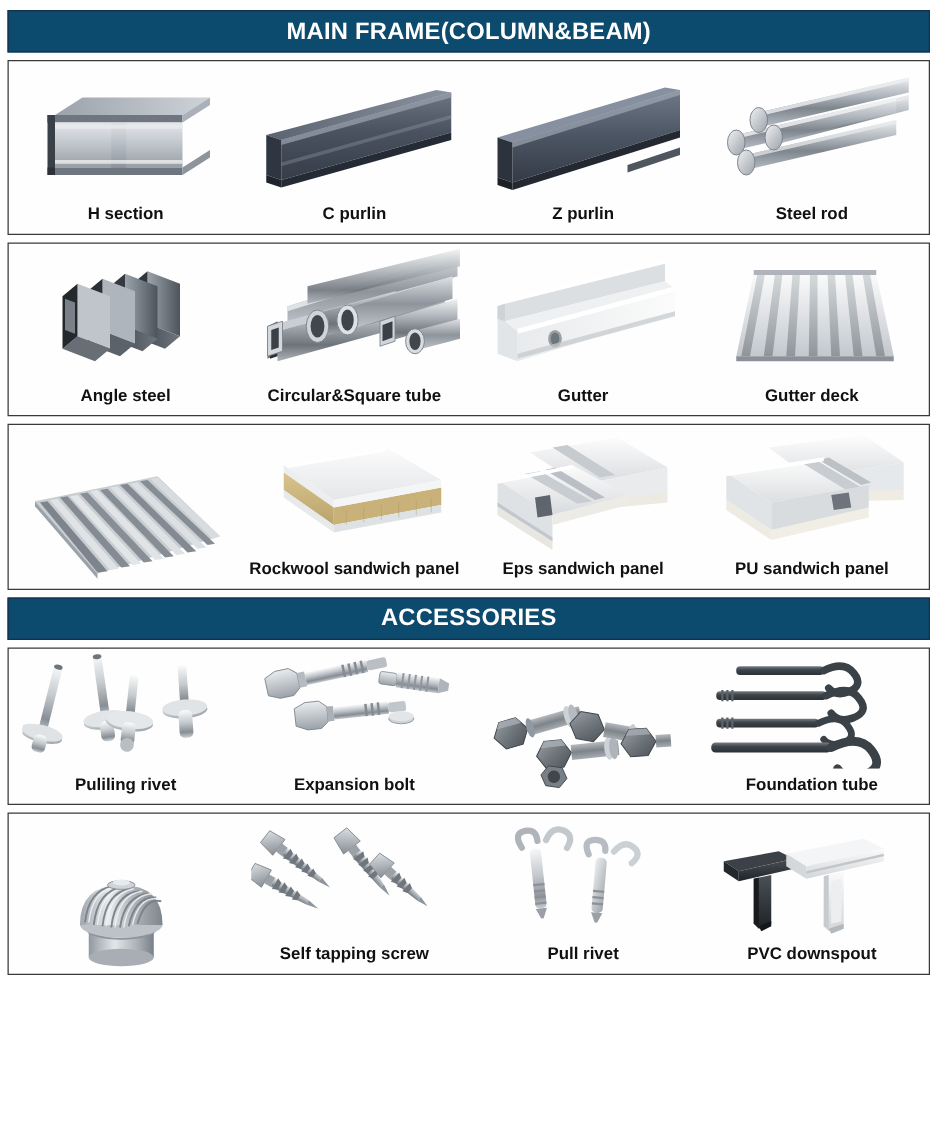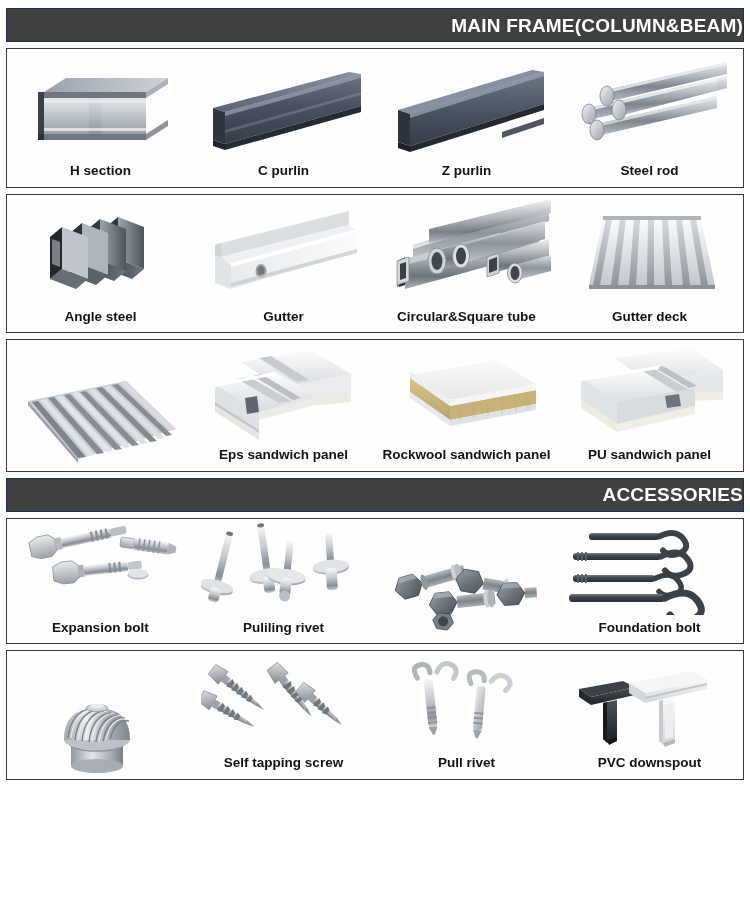--- a/index.html
+++ b/index.html
@@ -7,23 +7,23 @@
     width:750px;height:905px;
     font-family:"Liberation Sans", sans-serif;
     color:#1a1a1a;
     -webkit-font-smoothing:antialiased;
   }
   .sheet{width:750px;height:905px;position:relative;box-sizing:border-box;padding:8px 6px 6px 6px;}
 
   
   .banner{
     height:34px;
-    background:#404040;
+    background:#0c4a6e;
     border:1px solid #16314f;
-    display:flex;align-items:center;justify-content:flex-end;
+    display:flex;align-items:center;justify-content:center;
     margin:0 0 6px 0;
     box-sizing:border-box;
   }
   .banner-text{
     color:#ffffff;
     font-size:19px;
     font-weight:bold;
     letter-spacing:.2px;
     line-height:1;
     white-space:nowrap;
@@ -263,56 +263,20 @@
                 <polygon points="26,40 34,43 34,68 26,65" fill="#8f969e" opacity="0.8"></polygon>
               </g>
             </g>
           </svg>
         </div>
         <div class="caption">Angle steel</div>
       </div>
 
       <div class="cell">
         <div class="art">
-          <svg width="165" height="105" viewBox="0 0 165 105">
-            <defs>
-              <linearGradient id="gG1" x1="0" y1="0" x2="0" y2="1">
-                <stop offset="0" stop-color="#f7f8f8"></stop>
-                  <stop offset="1" stop-color="#d4d7d9"></stop>
-              </linearGradient>
-              <linearGradient id="gG2" x1="0" y1="0" x2="1" y2="0">
-                <stop offset="0" stop-color="#e8eaec"></stop>
-                  <stop offset="1" stop-color="#fbfbfb"></stop>
-              </linearGradient>
-            </defs>
-
-            <polygon points="20,44 148,12 148,26 20,58" fill="#dcdfe2"></polygon>
-
-            <polygon points="20,58 148,26 156,32 30,66" fill="#eef0f1"></polygon>
-
-            <polygon points="30,66 156,32 156,52 30,90" fill="url(#gG2)"></polygon>
-
-            <polygon points="30,64 156,30 156,34 30,68" fill="#ffffff"></polygon>
-
-            <polygon points="14,46 20,44 20,58 30,66 30,90 14,84" fill="#e2e5e7"></polygon>
-            <polygon points="14,46 20,44 20,58 14,56" fill="#cfd3d6"></polygon>
-
-            <polygon points="18,42 146,10 150,11 22,43" fill="#ffffff"></polygon>
-
-            <ellipse cx="60" cy="72" rx="5.5" ry="7" fill="#9aa0a6"></ellipse>
-            <ellipse cx="60" cy="72" rx="3.5" ry="5" fill="#6f767c"></ellipse>
-
-            <polygon points="30,84 156,50 156,54 30,88" fill="#c3c7cb" opacity="0.7"></polygon>
-          </svg>
-        </div>
-        <div class="caption">Gutter</div>
-      </div>
-
-      <div class="cell">
-        <div class="art">
           <svg width="175" height="105" viewBox="0 0 175 105">
             <defs>
               <linearGradient id="gT1" x1="0" y1="0" x2="0" y2="1">
                 <stop offset="0" stop-color="#f0f2f3"></stop>
                   <stop offset="0.4" stop-color="#aeb4ba"></stop>
                 <stop offset="0.75" stop-color="#6d737a"></stop>
                   <stop offset="1" stop-color="#aeb4ba"></stop>
               </linearGradient>
               <linearGradient id="gT2" x1="0" y1="0" x2="0" y2="1">
                 <stop offset="0" stop-color="#dfe2e5"></stop>
@@ -354,20 +318,56 @@
 
               <g>
                 <polygon points="134,66 172,56 172,72 134,82" fill="url(#gT2)"></polygon>
                 <ellipse cx="136" cy="74" rx="7.5" ry="10" fill="#d9dde1" stroke="#7e858c" stroke-width="0.8"></ellipse>
                 <ellipse cx="136" cy="74" rx="4.5" ry="7" fill="#41474d"></ellipse>
               </g>
             </g>
           </svg>
         </div>
         <div class="caption">Circular&amp;Square tube</div>
+      </div>
+
+      <div class="cell">
+        <div class="art">
+          <svg width="165" height="105" viewBox="0 0 165 105">
+            <defs>
+              <linearGradient id="gG1" x1="0" y1="0" x2="0" y2="1">
+                <stop offset="0" stop-color="#f7f8f8"></stop>
+                  <stop offset="1" stop-color="#d4d7d9"></stop>
+              </linearGradient>
+              <linearGradient id="gG2" x1="0" y1="0" x2="1" y2="0">
+                <stop offset="0" stop-color="#e8eaec"></stop>
+                  <stop offset="1" stop-color="#fbfbfb"></stop>
+              </linearGradient>
+            </defs>
+
+            <polygon points="20,44 148,12 148,26 20,58" fill="#dcdfe2"></polygon>
+
+            <polygon points="20,58 148,26 156,32 30,66" fill="#eef0f1"></polygon>
+
+            <polygon points="30,66 156,32 156,52 30,90" fill="url(#gG2)"></polygon>
+
+            <polygon points="30,64 156,30 156,34 30,68" fill="#ffffff"></polygon>
+
+            <polygon points="14,46 20,44 20,58 30,66 30,90 14,84" fill="#e2e5e7"></polygon>
+            <polygon points="14,46 20,44 20,58 14,56" fill="#cfd3d6"></polygon>
+
+            <polygon points="18,42 146,10 150,11 22,43" fill="#ffffff"></polygon>
+
+            <ellipse cx="60" cy="72" rx="5.5" ry="7" fill="#9aa0a6"></ellipse>
+            <ellipse cx="60" cy="72" rx="3.5" ry="5" fill="#6f767c"></ellipse>
+
+            <polygon points="30,84 156,50 156,54 30,88" fill="#c3c7cb" opacity="0.7"></polygon>
+          </svg>
+        </div>
+        <div class="caption">Gutter</div>
       </div>
 
       <div class="cell">
         <div class="art">
           <svg width="150" height="105" viewBox="0 0 150 105">
             <defs>
               <linearGradient id="gD1" x1="0" y1="0" x2="0" y2="1">
                 <stop offset="0" stop-color="#fbfbfc"></stop>
                   <stop offset="1" stop-color="#c3c8cd"></stop>
               </linearGradient>
@@ -432,56 +432,20 @@
 
             <polygon points="10,30 60,88 60,92 10,34" fill="#9aa1a8"></polygon>
           </svg>
         </div>
       </div>
 
       <div class="cell">
         <div class="art">
           <svg width="165" height="98" viewBox="0 0 165 98">
             <defs>
-              <linearGradient id="gE1" x1="0" y1="0" x2="0" y2="1">
-                <stop offset="0" stop-color="#fcfcfc"></stop>
-                  <stop offset="1" stop-color="#d8dbde"></stop>
-              </linearGradient>
-            </defs>
-
-            <polygon points="40,18 110,6 150,30 80,44" fill="url(#gE1)"></polygon>
-            <polygon points="58,14 70,12 108,36 96,38" fill="#c6cbd0"></polygon>
-            <polygon points="80,44 150,30 150,50 80,64" fill="#e9ebed"></polygon>
-            <polygon points="80,44 80,64 66,58 66,40" fill="#cdd1d5"></polygon>
-
-            <polygon points="66,58 150,50 150,58 66,66" fill="#eceae3"></polygon>
-
-            <polygon points="14,40 74,28 118,52 58,68" fill="url(#gE1)"></polygon>
-
-            <polygon points="36,35 48,33 90,57 78,59" fill="#c8cdd2"></polygon>
-            <polygon points="52,32 60,30 100,54 92,56" fill="#b9bfc5"></polygon>
-
-            <polygon points="14,40 14,62 58,90 58,68" fill="#dfe2e5"></polygon>
-
-            <polygon points="14,62 58,90 58,96 14,68" fill="#e8e6e0"></polygon>
-            <polygon points="58,68 118,52 118,60 58,76" fill="#edebe5"></polygon>
-
-            <polygon points="14,40 74,28 74,31 14,43" fill="#ffffff"></polygon>
-            <polygon points="14,58 58,86 58,89 14,61" fill="#b6bcc2" opacity="0.7"></polygon>
-
-            <polygon points="44,54 56,52 58,68 46,70" fill="#5e656c"></polygon>
-          </svg>
-        </div>
-        <div class="caption">Eps sandwich panel</div>
-      </div>
-
-      <div class="cell">
-        <div class="art">
-          <svg width="165" height="98" viewBox="0 0 165 98">
-            <defs>
               <linearGradient id="gW1" x1="0" y1="0" x2="0" y2="1">
                 <stop offset="0" stop-color="#fbfbfb"></stop>
                   <stop offset="1" stop-color="#e4e6e8"></stop>
               </linearGradient>
               <linearGradient id="gW2" x1="0" y1="0" x2="0" y2="1">
                 <stop offset="0" stop-color="#d8c48c"></stop>
                   <stop offset="1" stop-color="#b9a36c"></stop>
               </linearGradient>
             </defs>
 
@@ -510,20 +474,56 @@
             </g>
           </svg>
         </div>
         <div class="caption">Rockwool sandwich panel</div>
       </div>
 
       <div class="cell">
         <div class="art">
           <svg width="165" height="98" viewBox="0 0 165 98">
             <defs>
+              <linearGradient id="gE1" x1="0" y1="0" x2="0" y2="1">
+                <stop offset="0" stop-color="#fcfcfc"></stop>
+                  <stop offset="1" stop-color="#d8dbde"></stop>
+              </linearGradient>
+            </defs>
+
+            <polygon points="40,18 110,6 150,30 80,44" fill="url(#gE1)"></polygon>
+            <polygon points="58,14 70,12 108,36 96,38" fill="#c6cbd0"></polygon>
+            <polygon points="80,44 150,30 150,50 80,64" fill="#e9ebed"></polygon>
+            <polygon points="80,44 80,64 66,58 66,40" fill="#cdd1d5"></polygon>
+
+            <polygon points="66,58 150,50 150,58 66,66" fill="#eceae3"></polygon>
+
+            <polygon points="14,40 74,28 118,52 58,68" fill="url(#gE1)"></polygon>
+
+            <polygon points="36,35 48,33 90,57 78,59" fill="#c8cdd2"></polygon>
+            <polygon points="52,32 60,30 100,54 92,56" fill="#b9bfc5"></polygon>
+
+            <polygon points="14,40 14,62 58,90 58,68" fill="#dfe2e5"></polygon>
+
+            <polygon points="14,62 58,90 58,96 14,68" fill="#e8e6e0"></polygon>
+            <polygon points="58,68 118,52 118,60 58,76" fill="#edebe5"></polygon>
+
+            <polygon points="14,40 74,28 74,31 14,43" fill="#ffffff"></polygon>
+            <polygon points="14,58 58,86 58,89 14,61" fill="#b6bcc2" opacity="0.7"></polygon>
+
+            <polygon points="44,54 56,52 58,68 46,70" fill="#5e656c"></polygon>
+          </svg>
+        </div>
+        <div class="caption">Eps sandwich panel</div>
+      </div>
+
+      <div class="cell">
+        <div class="art">
+          <svg width="165" height="98" viewBox="0 0 165 98">
+            <defs>
               <linearGradient id="gP1" x1="0" y1="0" x2="0" y2="1">
                 <stop offset="0" stop-color="#fdfdfd"></stop>
                   <stop offset="1" stop-color="#dcdfe1"></stop>
               </linearGradient>
             </defs>
 
             <polygon points="48,14 124,4 156,26 80,38" fill="url(#gP1)"></polygon>
             <polygon points="80,38 156,26 156,48 80,60" fill="#e6e9eb"></polygon>
             <polygon points="80,38 80,60 62,50 62,28" fill="#cdd1d4"></polygon>
             <polygon points="62,50 156,48 156,56 62,58" fill="#efece4"></polygon>
@@ -549,20 +549,71 @@
 
     </div>
   </div>
 
   <div class="banner">
     <span class="banner-text">ACCESSORIES</span>
   </div>
 
   <div class="row-panel r4">
     <div class="row">
+
+      <div class="cell">
+        <div class="art">
+          <svg width="165" height="92" viewBox="0 0 165 92">
+            <defs>
+              <linearGradient id="gRv" x1="0" y1="0" x2="0" y2="1">
+                <stop offset="0" stop-color="#fafbfb"></stop>
+                  <stop offset="0.45" stop-color="#c5cace"></stop>
+                <stop offset="0.8" stop-color="#878e95"></stop>
+                  <stop offset="1" stop-color="#c9ced2"></stop>
+              </linearGradient>
+              <radialGradient id="gRh" cx="0.35" cy="0.3" r="0.8">
+                <stop offset="0" stop-color="#f4f6f7"></stop>
+                  <stop offset="1" stop-color="#9aa0a6"></stop>
+              </radialGradient>
+            </defs>
+
+            <g transform="translate(18,6) rotate(14)">
+              <rect x="8" y="0" width="7" height="56" rx="3" fill="url(#gRv)"></rect>
+              <ellipse cx="11.5" cy="2" rx="3.5" ry="2" fill="#6e757c"></ellipse>
+              <ellipse cx="11.5" cy="58" rx="17" ry="6" fill="url(#gRh)"></ellipse>
+              <ellipse cx="11.5" cy="56" rx="17" ry="6" fill="#dfe3e6"></ellipse>
+              <rect x="6" y="58" width="11" height="14" rx="4" fill="url(#gRv)"></rect>
+            </g>
+
+            <g transform="translate(48,2) rotate(-8)">
+              <rect x="8" y="0" width="7" height="52" rx="3" fill="url(#gRv)"></rect>
+              <ellipse cx="11.5" cy="2" rx="3.5" ry="2" fill="#6e757c"></ellipse>
+              <ellipse cx="11.5" cy="54" rx="18" ry="6.5" fill="url(#gRh)"></ellipse>
+              <ellipse cx="11.5" cy="52" rx="18" ry="6.5" fill="#e2e5e8"></ellipse>
+              <rect x="6" y="54" width="11" height="16" rx="4" fill="url(#gRv)"></rect>
+            </g>
+
+            <g transform="translate(78,16) rotate(6)">
+              <rect x="8" y="0" width="7" height="36" rx="3" fill="url(#gRv)"></rect>
+              <ellipse cx="11.5" cy="38" rx="19" ry="7" fill="url(#gRh)"></ellipse>
+              <ellipse cx="11.5" cy="36" rx="19" ry="7" fill="#e5e8ea"></ellipse>
+              <rect x="6" y="38" width="11" height="18" rx="4" fill="url(#gRv)"></rect>
+              <circle cx="11.5" cy="56" r="5.5" fill="#b9bec3"></circle>
+            </g>
+
+            <g transform="translate(116,10) rotate(-4)">
+              <rect x="8" y="0" width="7" height="34" rx="3" fill="url(#gRv)"></rect>
+              <ellipse cx="11.5" cy="36" rx="18" ry="6.5" fill="url(#gRh)"></ellipse>
+              <ellipse cx="11.5" cy="34" rx="18" ry="6.5" fill="#e0e4e7"></ellipse>
+              <rect x="6" y="36" width="11" height="22" rx="4" fill="url(#gRv)"></rect>
+            </g>
+          </svg>
+        </div>
+        <div class="caption">Puliling rivet</div>
+      </div>
 
       <div class="cell">
         <div class="art">
           <svg width="165" height="92" viewBox="0 0 165 92">
             <defs>
               <linearGradient id="gB1" x1="0" y1="0" x2="0" y2="1">
                 <stop offset="0" stop-color="#f7f8f9"></stop>
                   <stop offset="0.4" stop-color="#c0c5ca"></stop>
                 <stop offset="0.75" stop-color="#858c93"></stop>
                   <stop offset="1" stop-color="#c5cace"></stop>
@@ -615,71 +666,20 @@
             <ellipse cx="120" cy="50" rx="10" ry="4" fill="#e3e6e9"></ellipse>
           </svg>
         </div>
         <div class="caption">Expansion bolt</div>
       </div>
 
       <div class="cell">
         <div class="art">
           <svg width="165" height="92" viewBox="0 0 165 92">
             <defs>
-              <linearGradient id="gRv" x1="0" y1="0" x2="0" y2="1">
-                <stop offset="0" stop-color="#fafbfb"></stop>
-                  <stop offset="0.45" stop-color="#c5cace"></stop>
-                <stop offset="0.8" stop-color="#878e95"></stop>
-                  <stop offset="1" stop-color="#c9ced2"></stop>
-              </linearGradient>
-              <radialGradient id="gRh" cx="0.35" cy="0.3" r="0.8">
-                <stop offset="0" stop-color="#f4f6f7"></stop>
-                  <stop offset="1" stop-color="#9aa0a6"></stop>
-              </radialGradient>
-            </defs>
-
-            <g transform="translate(18,6) rotate(14)">
-              <rect x="8" y="0" width="7" height="56" rx="3" fill="url(#gRv)"></rect>
-              <ellipse cx="11.5" cy="2" rx="3.5" ry="2" fill="#6e757c"></ellipse>
-              <ellipse cx="11.5" cy="58" rx="17" ry="6" fill="url(#gRh)"></ellipse>
-              <ellipse cx="11.5" cy="56" rx="17" ry="6" fill="#dfe3e6"></ellipse>
-              <rect x="6" y="58" width="11" height="14" rx="4" fill="url(#gRv)"></rect>
-            </g>
-
-            <g transform="translate(48,2) rotate(-8)">
-              <rect x="8" y="0" width="7" height="52" rx="3" fill="url(#gRv)"></rect>
-              <ellipse cx="11.5" cy="2" rx="3.5" ry="2" fill="#6e757c"></ellipse>
-              <ellipse cx="11.5" cy="54" rx="18" ry="6.5" fill="url(#gRh)"></ellipse>
-              <ellipse cx="11.5" cy="52" rx="18" ry="6.5" fill="#e2e5e8"></ellipse>
-              <rect x="6" y="54" width="11" height="16" rx="4" fill="url(#gRv)"></rect>
-            </g>
-
-            <g transform="translate(78,16) rotate(6)">
-              <rect x="8" y="0" width="7" height="36" rx="3" fill="url(#gRv)"></rect>
-              <ellipse cx="11.5" cy="38" rx="19" ry="7" fill="url(#gRh)"></ellipse>
-              <ellipse cx="11.5" cy="36" rx="19" ry="7" fill="#e5e8ea"></ellipse>
-              <rect x="6" y="38" width="11" height="18" rx="4" fill="url(#gRv)"></rect>
-              <circle cx="11.5" cy="56" r="5.5" fill="#b9bec3"></circle>
-            </g>
-
-            <g transform="translate(116,10) rotate(-4)">
-              <rect x="8" y="0" width="7" height="34" rx="3" fill="url(#gRv)"></rect>
-              <ellipse cx="11.5" cy="36" rx="18" ry="6.5" fill="url(#gRh)"></ellipse>
-              <ellipse cx="11.5" cy="34" rx="18" ry="6.5" fill="#e0e4e7"></ellipse>
-              <rect x="6" y="36" width="11" height="22" rx="4" fill="url(#gRv)"></rect>
-            </g>
-          </svg>
-        </div>
-        <div class="caption">Puliling rivet</div>
-      </div>
-
-      <div class="cell">
-        <div class="art">
-          <svg width="165" height="92" viewBox="0 0 165 92">
-            <defs>
               <linearGradient id="gHx" x1="0" y1="0" x2="1" y2="1">
                 <stop offset="0" stop-color="#9ba1a7"></stop>
                   <stop offset="0.5" stop-color="#6e757b"></stop>
                   <stop offset="1" stop-color="#4c5258"></stop>
               </linearGradient>
               <linearGradient id="gHs" x1="0" y1="0" x2="0" y2="1">
                 <stop offset="0" stop-color="#b4b9be"></stop>
                   <stop offset="0.5" stop-color="#7d848a"></stop>
                   <stop offset="1" stop-color="#a6acb1"></stop>
               </linearGradient>
@@ -757,21 +757,21 @@
               </g>
               <path d="M82 7.5 q16 -8 23 2 q8 10 -4 14 q-10 3 -15 -3" fill="none" stroke="#3a4147" stroke-width="5.5" stroke-linecap="round"></path>
             </g>
 
             <g transform="translate(2,68)">
               <rect x="0" y="3" width="96" height="8" rx="3.5" fill="url(#gAb)"></rect>
               <path d="M96 7 q22 -11 32 2 q11 14 -6 20 q-14 5 -21 -5" fill="none" stroke="#3a4147" stroke-width="7" stroke-linecap="round"></path>
             </g>
           </svg>
         </div>
-        <div class="caption">Foundation bolt</div>
+        <div class="caption">Foundation tube</div>
       </div>
 
     </div>
   </div>
 
   <div class="row-panel r5">
     <div class="row">
 
       <div class="cell">
         <div class="art">

